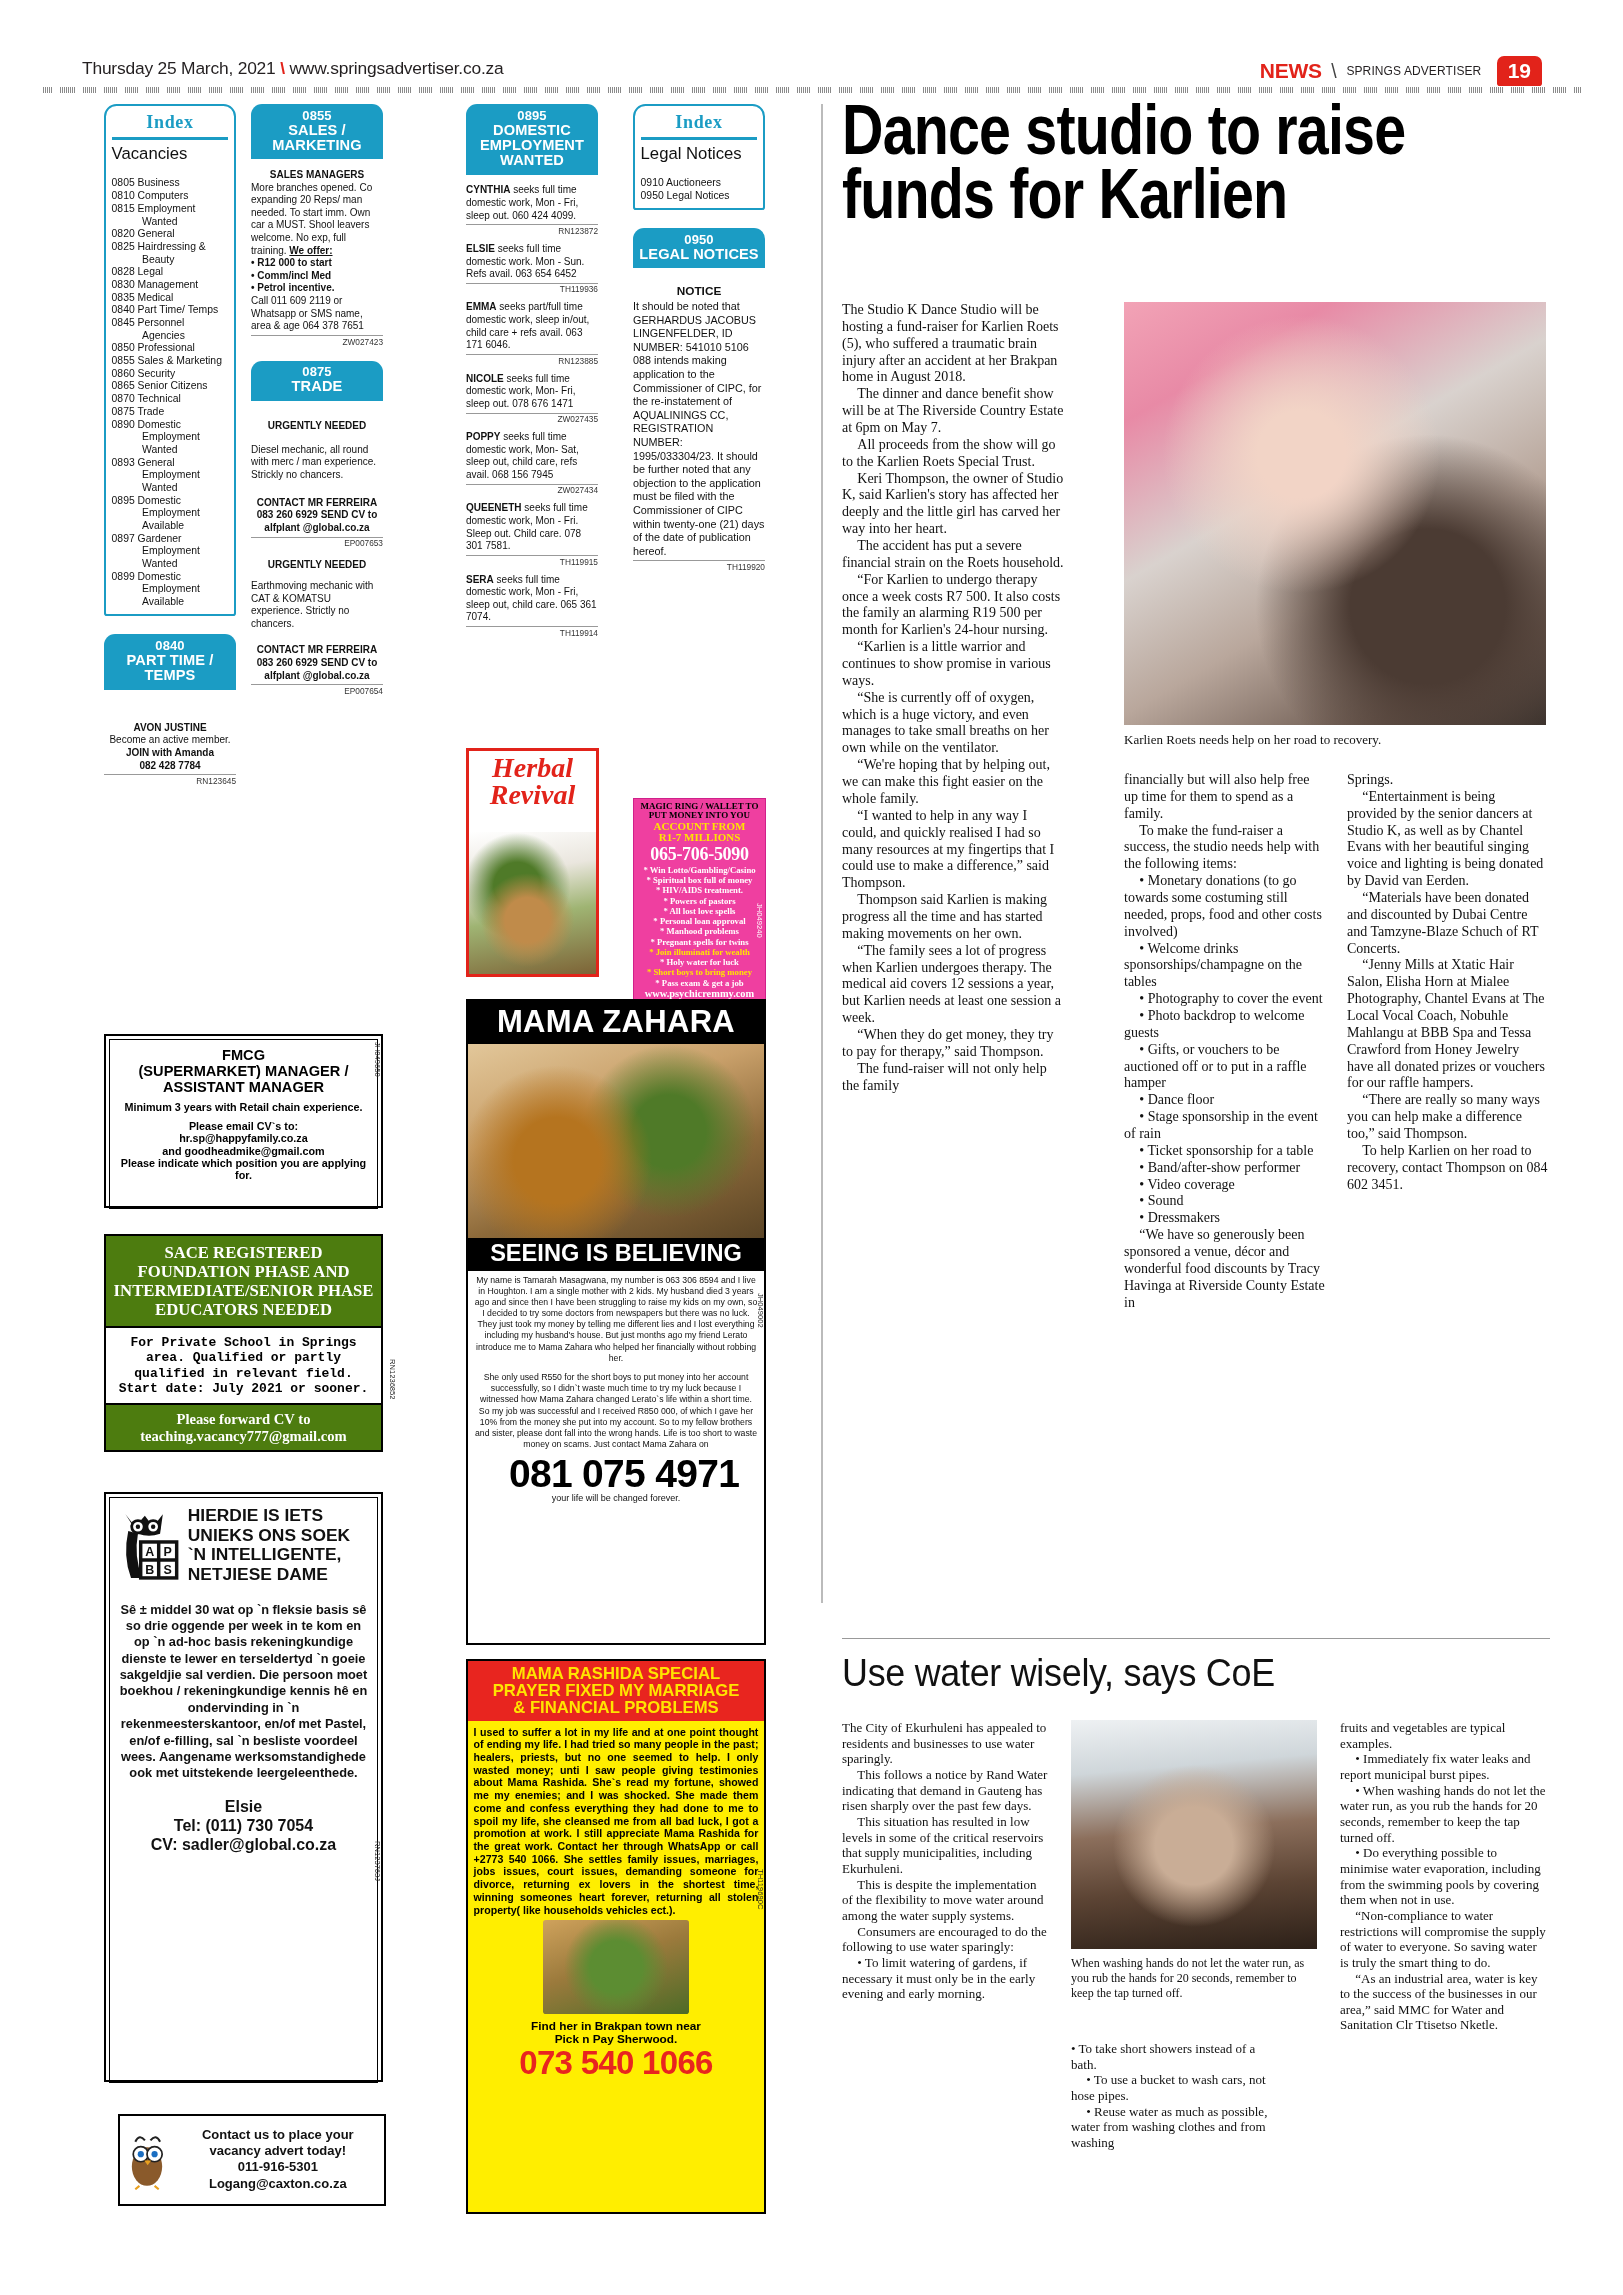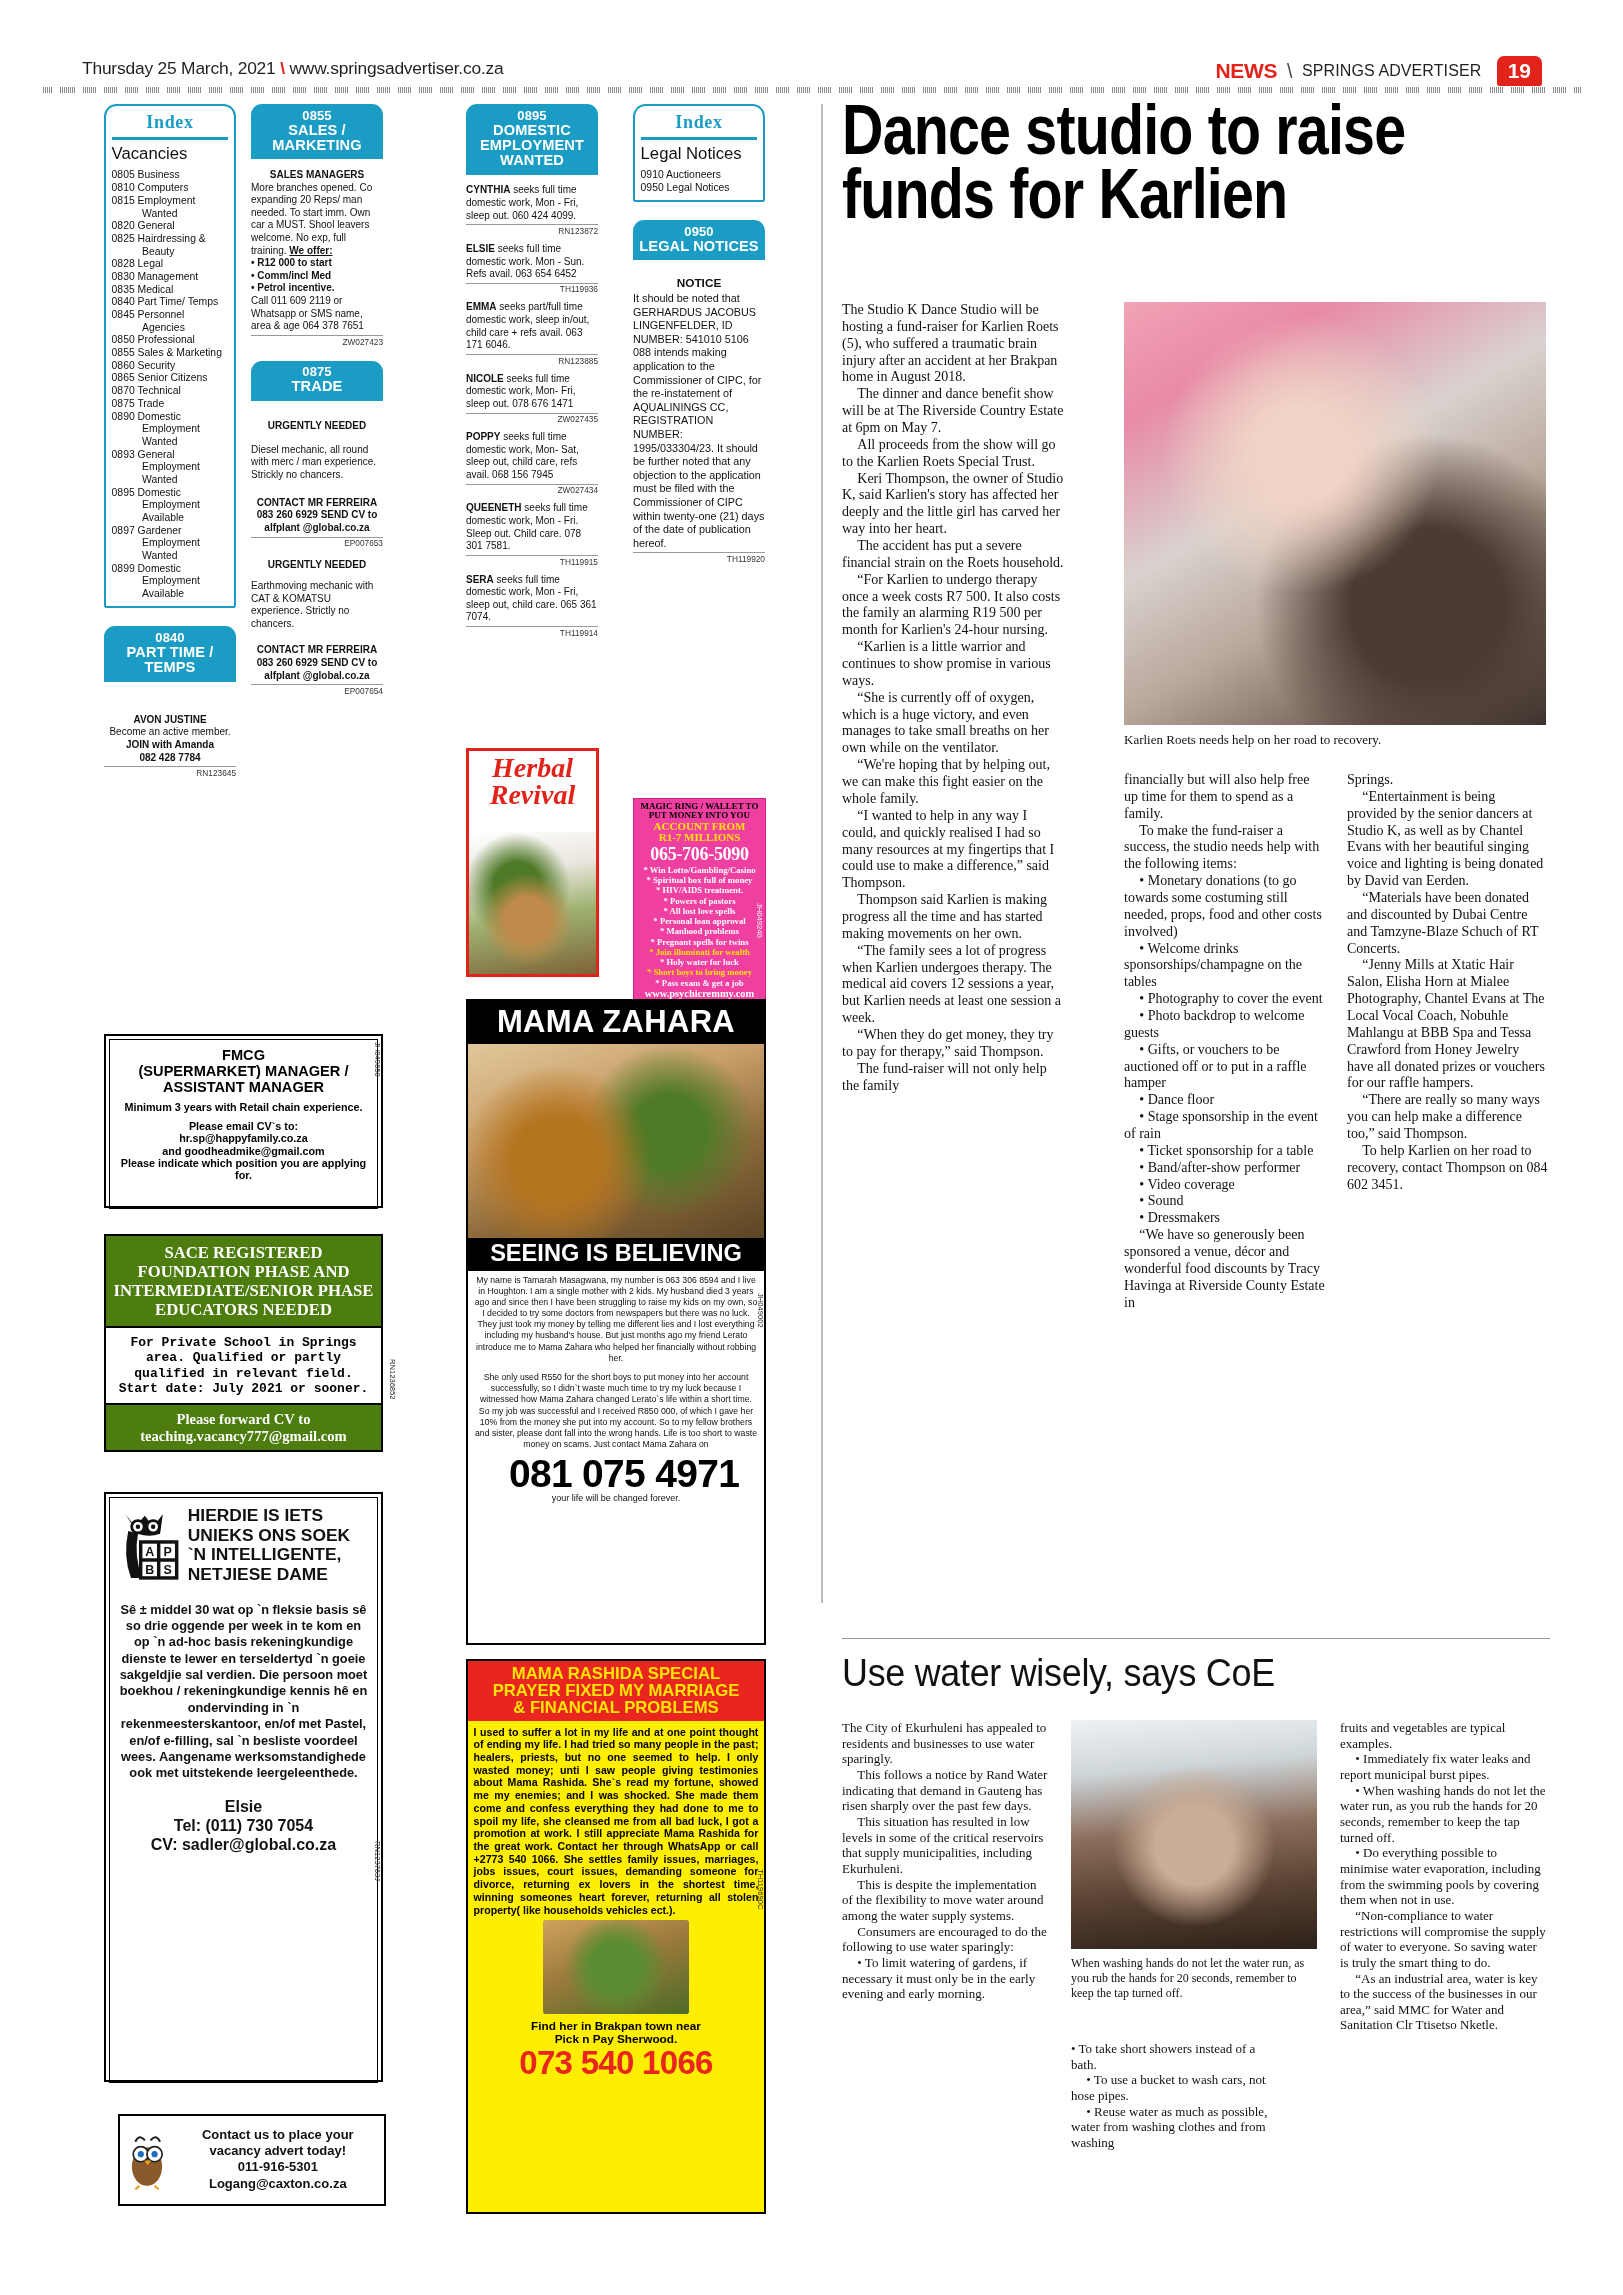--- a/index.html
+++ b/index.html
@@ -16,21 +16,21 @@
     font-size: 17.4px; color: #231f20; letter-spacing: -0.2px;
     font-family: "Liberation Sans", sans-serif;
   }
   .masthead-date .slash { color: #e2231a; font-weight: bold; }
   .masthead-right {
     position: absolute; right: 82px; top: 56px;
     display: flex; align-items: center; gap: 9.7px;
   }
   .mh-news { color: #e2231a; font-weight: bold; font-size: 21px; letter-spacing: -0.3px; }
   .mh-slash { color: #444; font-size: 19.4px; }
-  .mh-title { color: #231f20; font-size: 16px; letter-spacing: 0.1px; }
+  .mh-title { color: #231f20; font-size: 12px; letter-spacing: 0.1px; }
   .mh-pagenum {
     background: #e2231a; color: #fff; font-weight: bold; font-size: 21px;
     border-radius: 7px 7px 2.8px 2.8px;
     padding: 2.8px 11px 3.5px 11px; margin-left: 5.6px;
   }
   .rule-dotted {
     position: absolute; left: 43px; top: 87px; width: 1538px; height: 6.2px;
     background: repeating-linear-gradient(to right, #8a8a8a 0 0.7px, #ffffff 0.7px 2.1px);
   }
 
@@ -48,21 +48,21 @@
   .idxbox {
     border: 2.8px solid #1b9cc4; border-radius: 12.5px 12.5px 2.8px 2.8px;
     background: #fff; padding: 4.2px 5.6px 5.6px 5.6px;
   }
   .idx-title {
     text-align: center; color: #1b9cc4; font-weight: bold;
     font-size: 18px; font-family: "Liberation Serif", serif;
     letter-spacing: 0.7px; padding: 1.4px 0 2.8px 0;
   }
   .idx-rule { height: 3.5px; background: #1b9cc4; margin: 1.4px 0 4.2px 0; }
-  .idx-head { font-size: 16.7px; color: #111; margin-bottom: 5px; }
+  .idx-head { font-size: 16.7px; color: #111; margin-bottom: 13px; }
   .idx-item {
     font-size: 10.4px; color: #111; line-height: 1.22;
     padding-left: 30.5px; text-indent: -30.5px;
   }
 
   .cat-head {
     background: #1b9cc4; color: #fff; text-align: center;
     border-radius: 11px 11px 0 0;
     font-weight: bold; line-height: 1.05;
     padding: 4.9px 2.8px 6.2px 2.8px;

